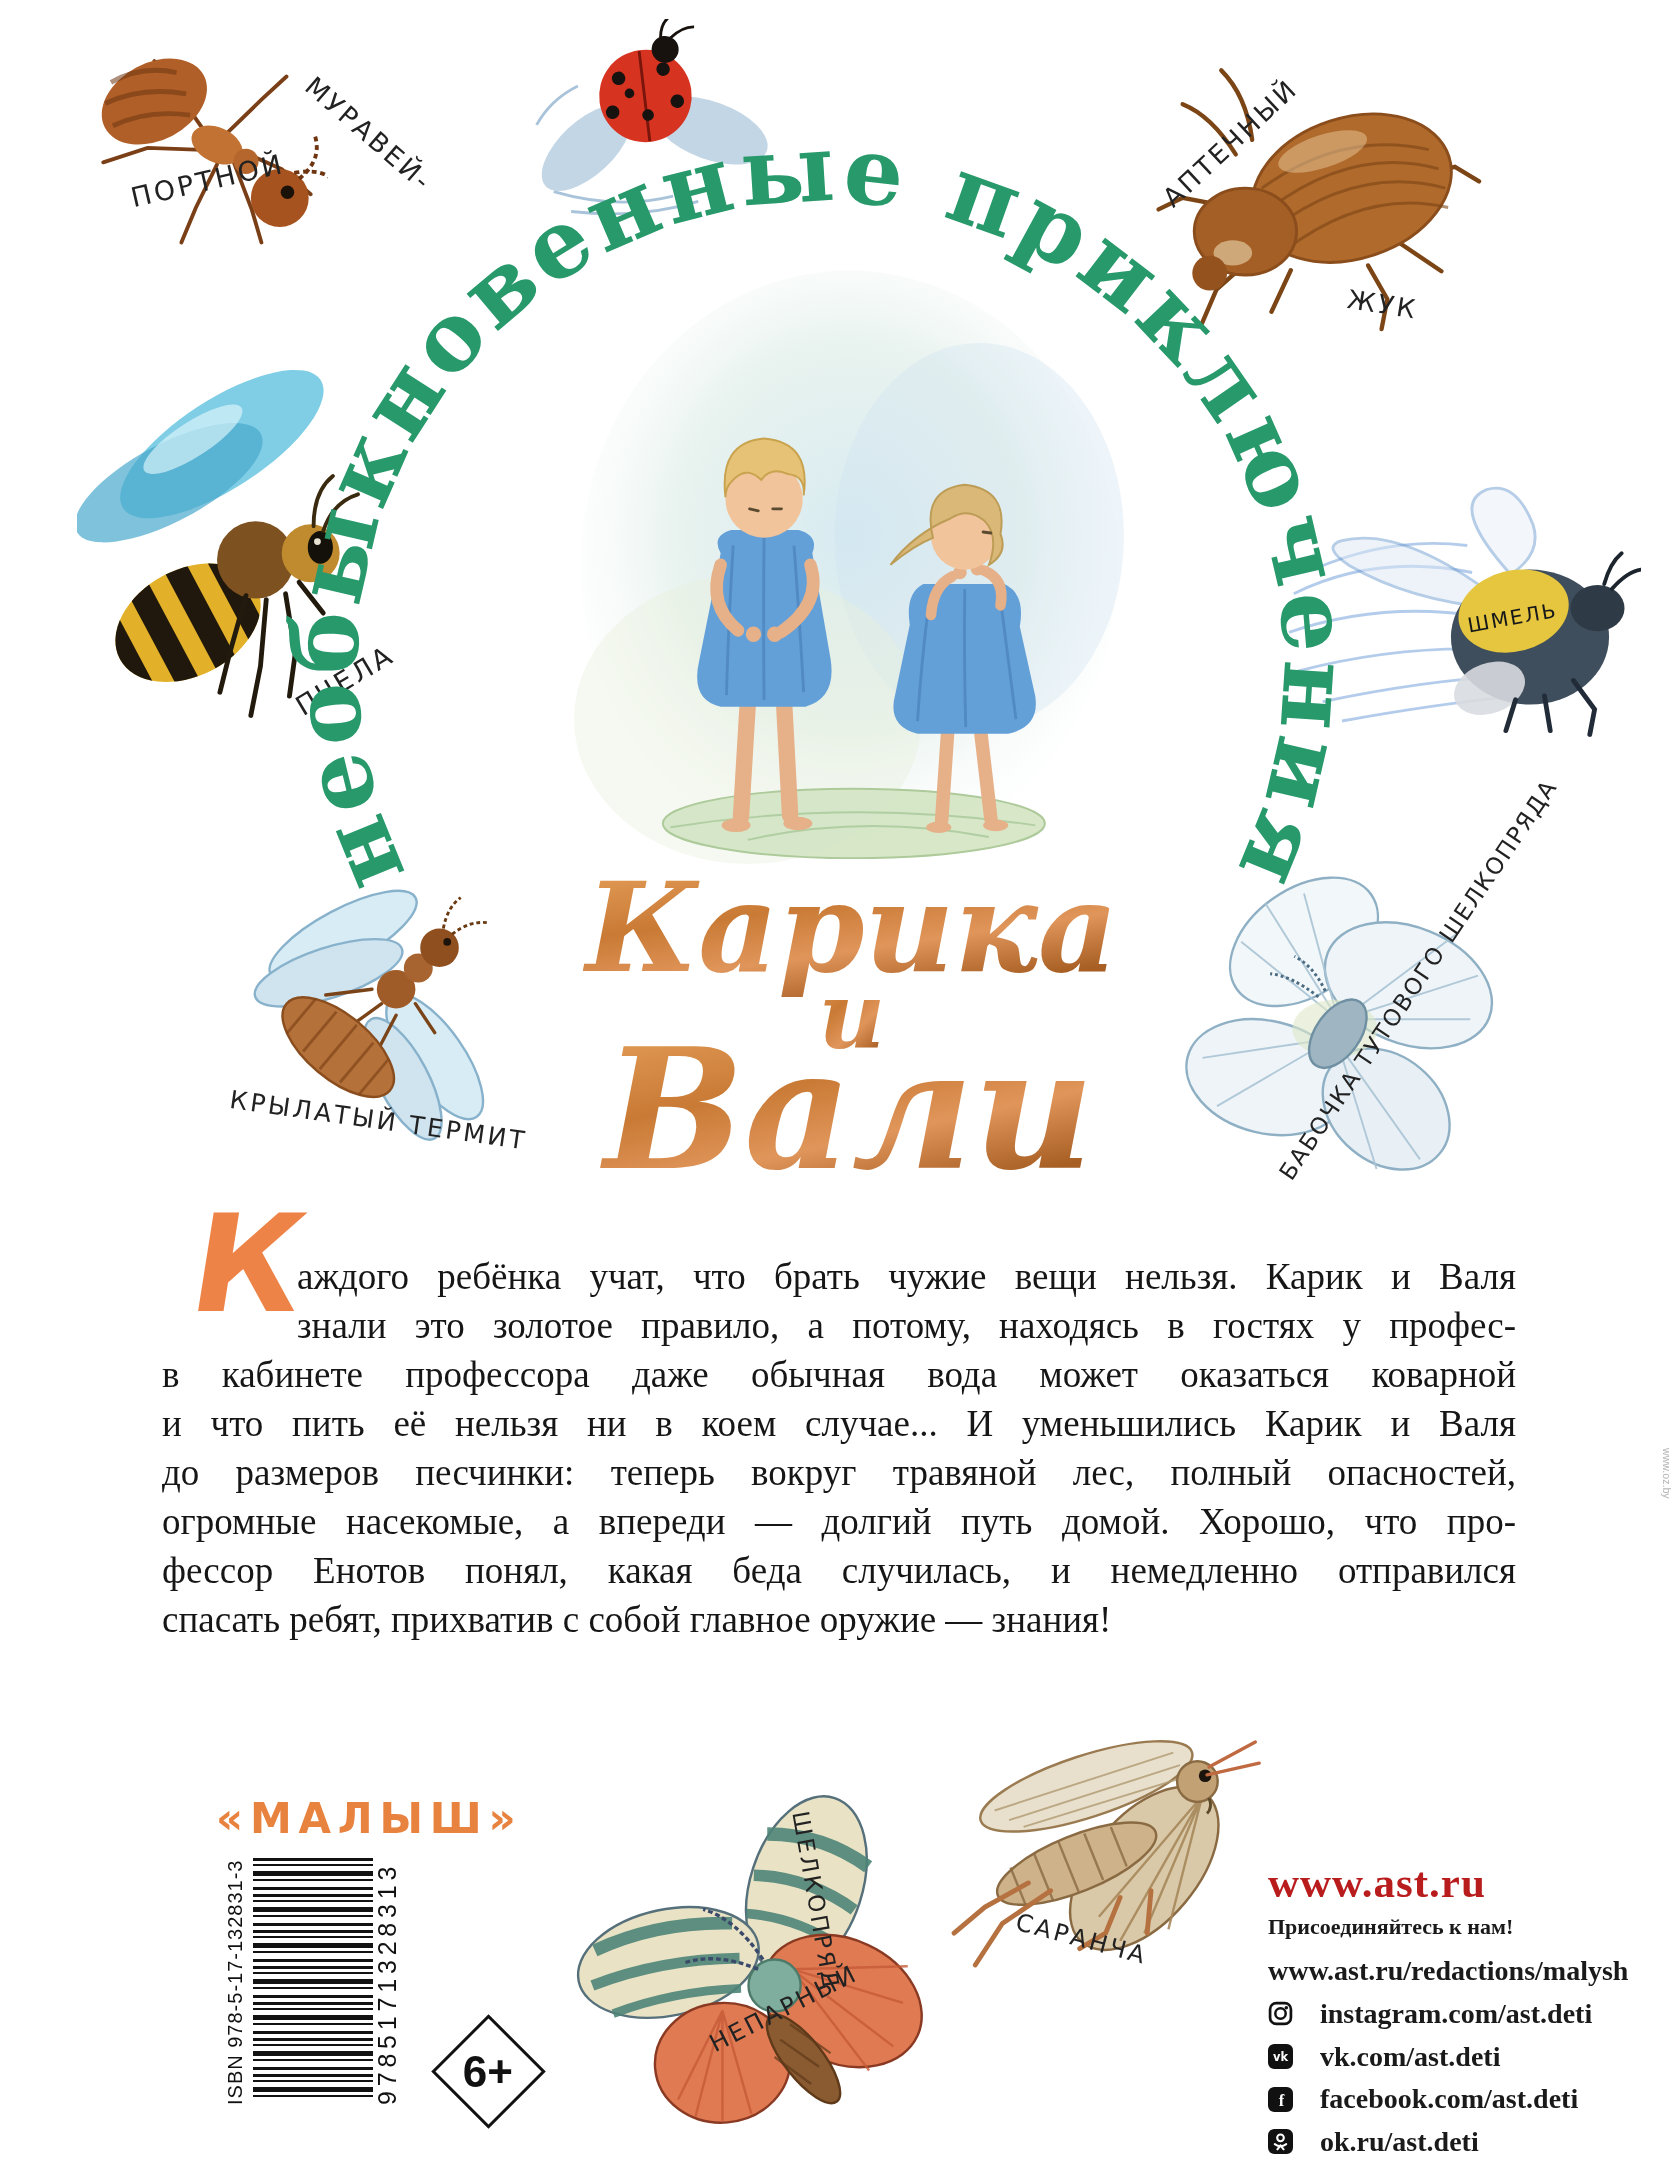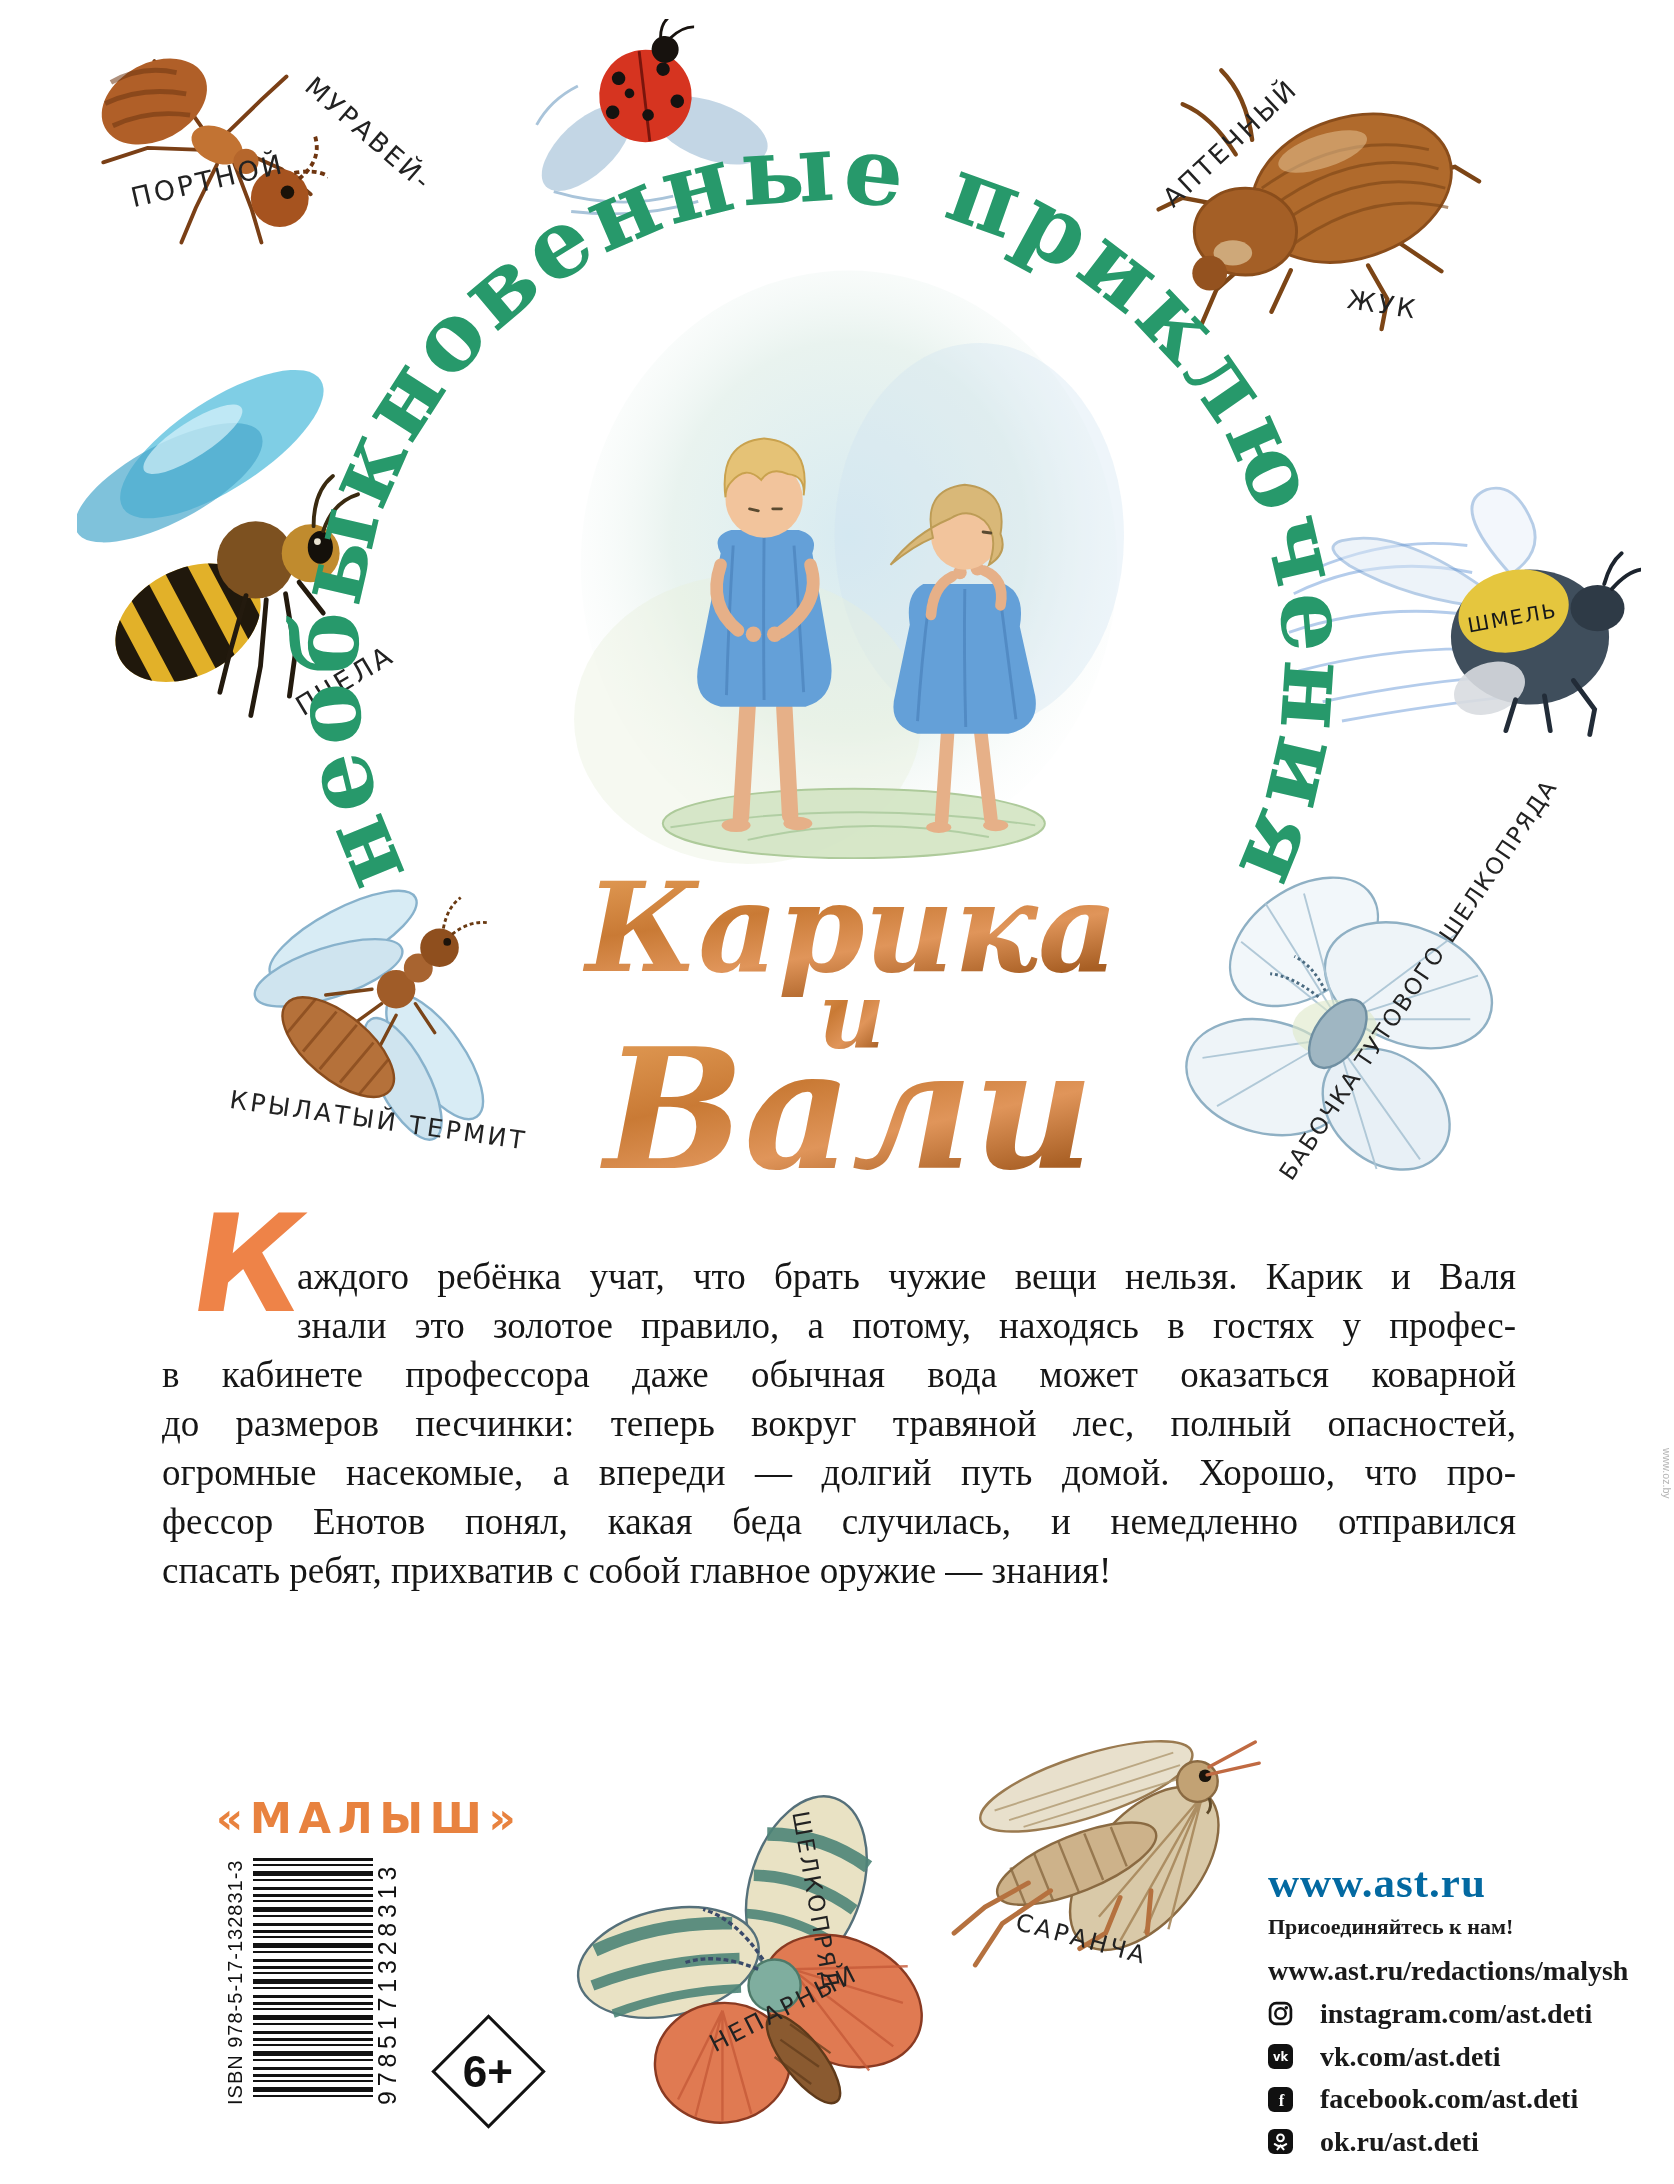--- a/index.html
+++ b/index.html
@@ -62,21 +62,21 @@
   .isbn-text{left:0;top:0;height:249px;font-size:20px;letter-spacing:1px;}
   .bar-digits{left:149px;top:0;height:249px;font-size:25px;letter-spacing:4.8px;}
   .age{left:448px;top:2031px;width:75px;height:75px;border:3.9px solid #111;
        transform:rotate(45deg);display:flex;align-items:center;justify-content:center;background:#fff;}
   .age span{transform:rotate(-45deg);font-family:"Liberation Sans",sans-serif;
             font-weight:bold;font-size:44px;color:#111;}
 
   
   .social{left:1268px;top:1858px;width:367px;}
   .site{font-family:"Liberation Serif",serif;font-weight:bold;font-size:43px;
-        color:#0369a1;letter-spacing:1px;}
+        color:#b91c1c;letter-spacing:1px;}
   .join{margin-top:7px;font-size:22px;font-weight:bold;}
   .malysh-link{margin-top:15.4px;font-size:28px;font-weight:bold;}
   .srow{margin-top:10.6px;display:flex;align-items:center;gap:27px;font-size:28px;font-weight:bold;}
   .sicon{width:25px;height:25px;flex:0 0 auto;}
 
   .oz{right:1px;top:1448px;writing-mode:vertical-rl;font-family:"Liberation Sans",sans-serif;
       font-size:10.6px;color:#b5b5b5;}
 </style>
 </head>
 <body>
@@ -334,20 +334,21 @@
     <text class="t1" x="288" y="148">Карика</text>
     <text class="t2" x="288" y="228">и</text>
     <text class="t3" x="285" y="352">Вали</text>
   </svg>
 
   <div class="dropcap">К</div>
   <div class="abs annotation">
     <div class="aline indent">аждого ребёнка учат, что брать чужие вещи нельзя. Карик и Валя</div>
     <div class="aline indent">знали это золотое правило, а потому, находясь в гостях у профес-</div>
     <div class="aline">в кабинете профессора даже обычная вода может оказаться коварной</div>
+    <div class="aline">и что пить её нельзя ни в коем случае... И уменьшились Карик и Валя</div>
     <div class="aline">до размеров песчинки: теперь вокруг травяной лес, полный опасностей,</div>
     <div class="aline">огромные насекомые, а впереди — долгий путь домой. Хорошо, что про-</div>
     <div class="aline">фессор Енотов понял, какая беда случилась, и немедленно отправился</div>
     <div class="aline last">спасать ребят, прихватив с собой главное оружие — знания!</div>
   </div>
 
   <div class="abs" style="left:560px;top:1781px;">
     <svg width="377" height="386" viewBox="0 0 390 400">
       <ellipse cx="255" cy="108" rx="58" ry="95" fill="#e9e2c4" stroke="#55707a" stroke-width="2.5" transform="rotate(18 255 108)"></ellipse>
       <g transform="rotate(18 255 108)" opacity=".9">

